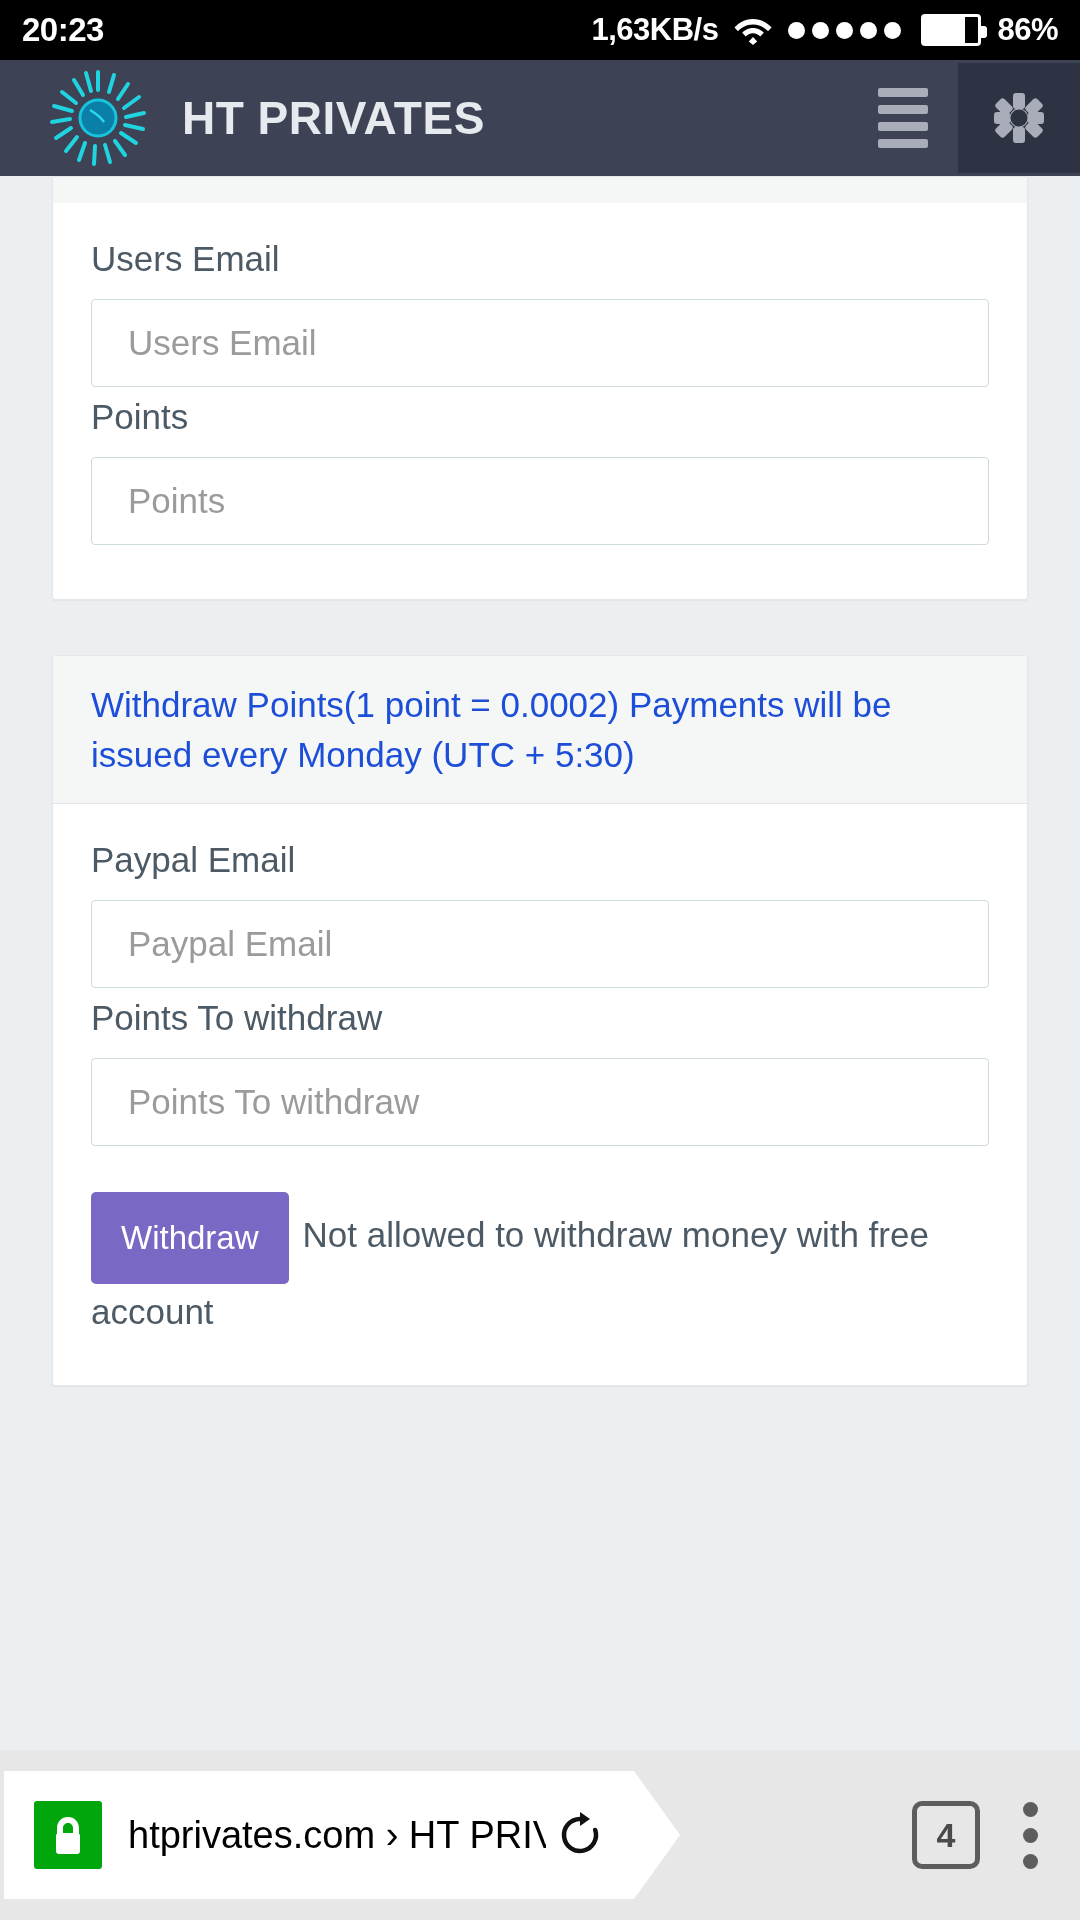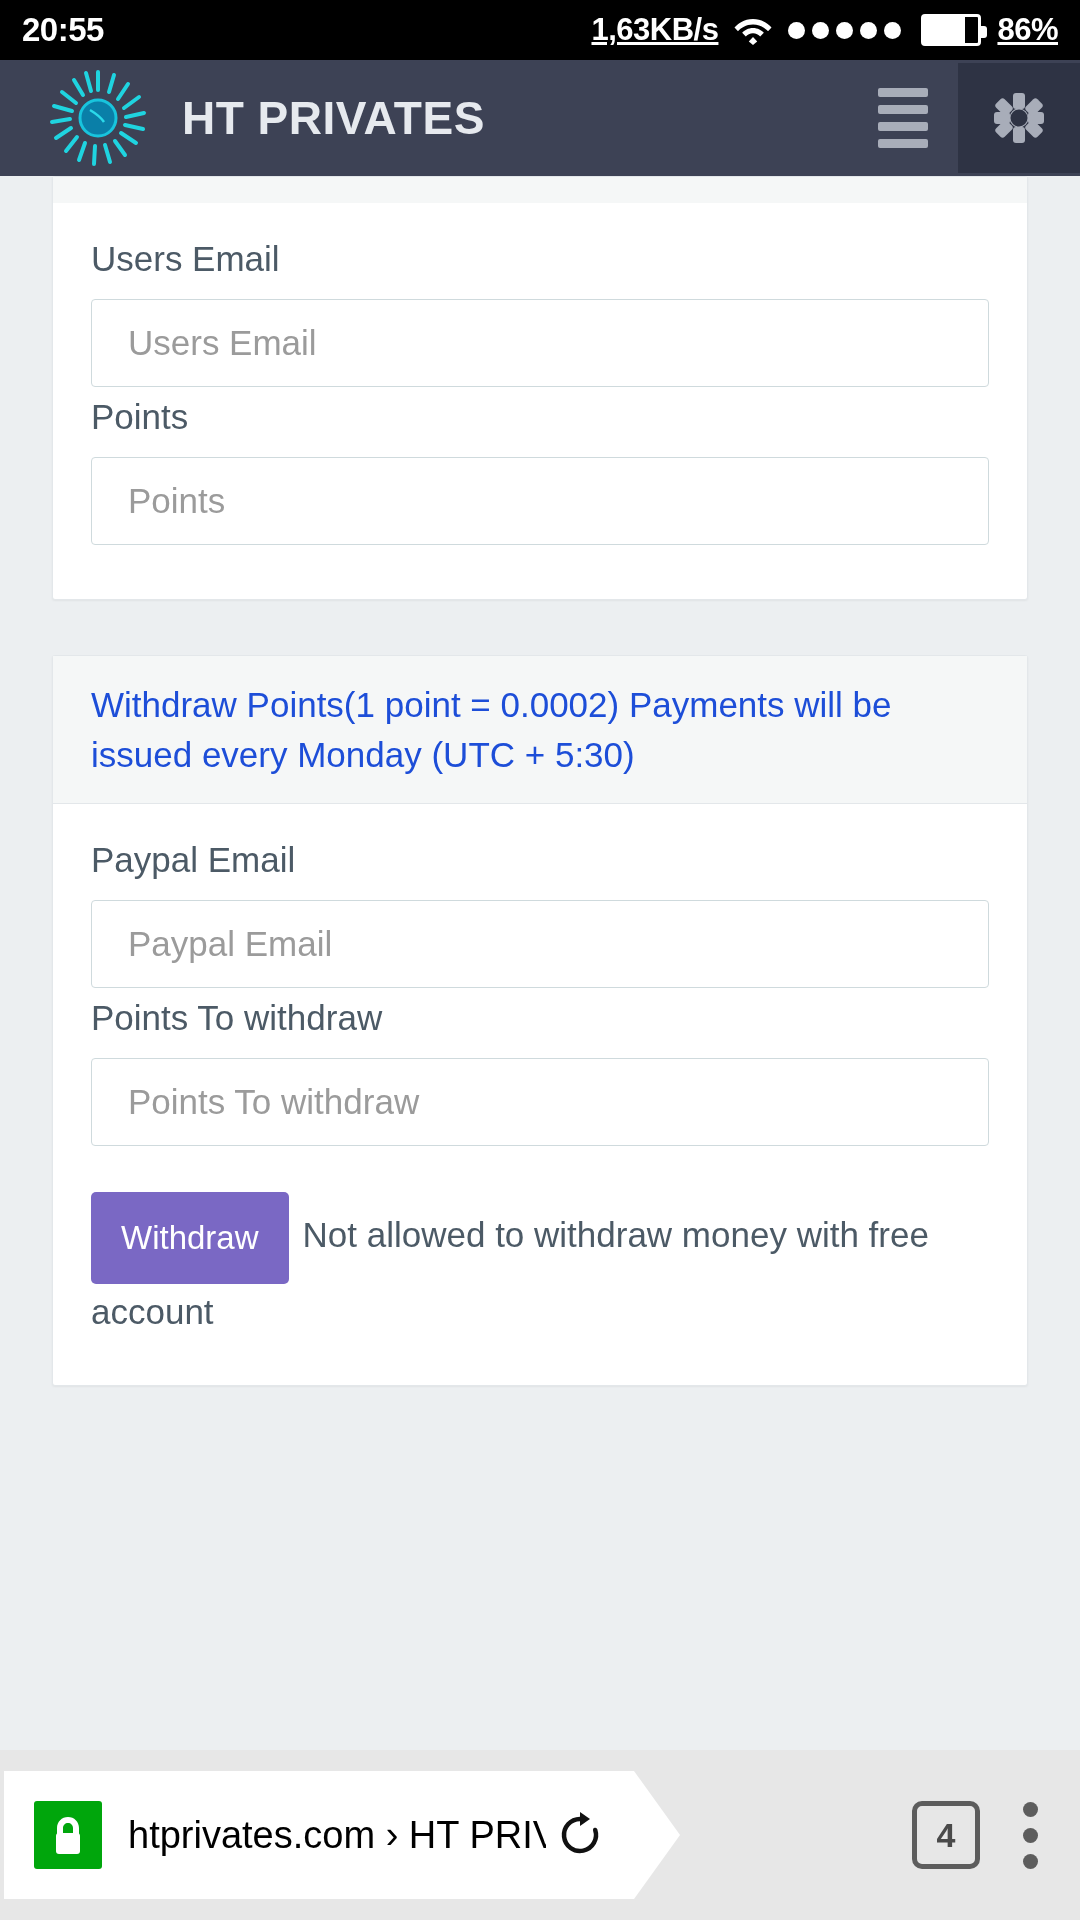--- a/index.html
+++ b/index.html
@@ -27,21 +27,20 @@
   .status-clock {
     font-size: 33px;
     font-weight: bold;
     letter-spacing: -0.5px;
   }
   .status-right {
     margin-left: auto;
     display: flex;
     align-items: center;
     gap: 16px;
-    text-decoration: underline;
   }
   .net-speed {
     font-size: 31px;
     font-weight: bold;
     letter-spacing: -0.5px;
   }
   .wifi-icon { width: 38px; height: 30px; display: block; }
   .signal-dots { display: flex; align-items: center; gap: 7px; }
   .signal-dots i {
     display: block;
@@ -270,21 +269,21 @@
     display: block;
     width: 15px; height: 15px;
     border-radius: 50%;
     background: #5d5d5d;
   }
 </style>
 </head>
 <body>
 
 <div class="status-bar">
-  <span class="status-clock">20:55</span>
+  <span class="status-clock">20:23</span>
   <div class="status-right">
     <span class="net-speed">1,63KB/s</span>
     <span class="wifi-icon">
       <svg viewBox="0 0 38 30">
         <path d="M19 4 C10 4 3.5 9 0.5 12.5 L4 16.2 C6.8 13.2 12 9.6 19 9.6 C26 9.6 31.2 13.2 34 16.2 L37.5 12.5 C34.5 9 28 4 19 4 Z" fill="#ffffff"></path>
         <path d="M19 13 C14.2 13 10.4 15.3 8.2 17.8 L11.8 21.5 C13.4 19.7 16 18.3 19 18.3 C22 18.3 24.6 19.7 26.2 21.5 L29.8 17.8 C27.6 15.3 23.8 13 19 13 Z" fill="#ffffff"></path>
         <path d="M19 22 L14.8 26.4 L19 30 L23.2 26.4 Z" fill="#ffffff"></path>
       </svg>
     </span>
     <span class="signal-dots">

